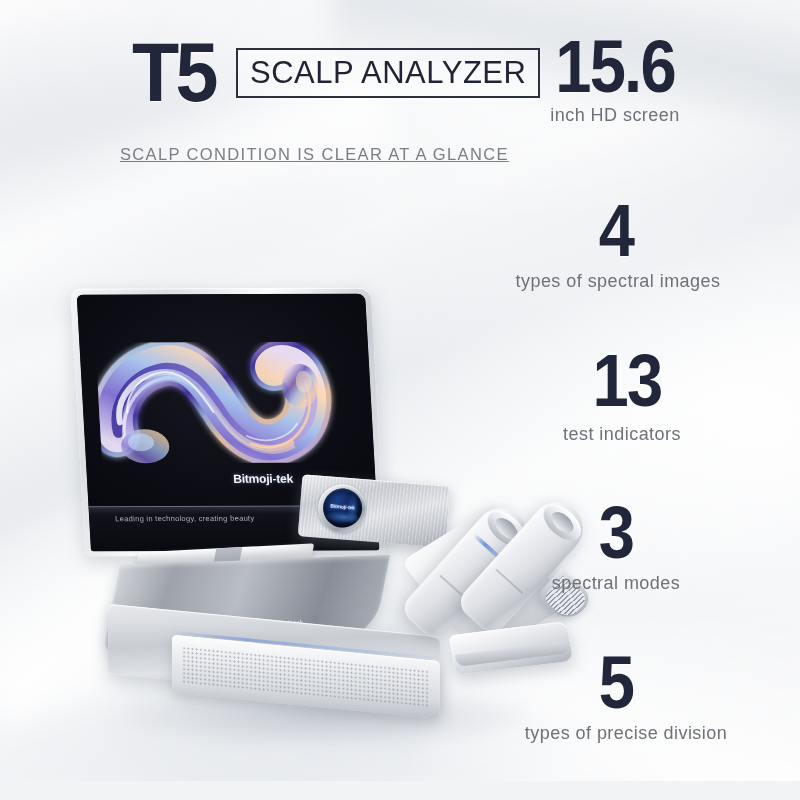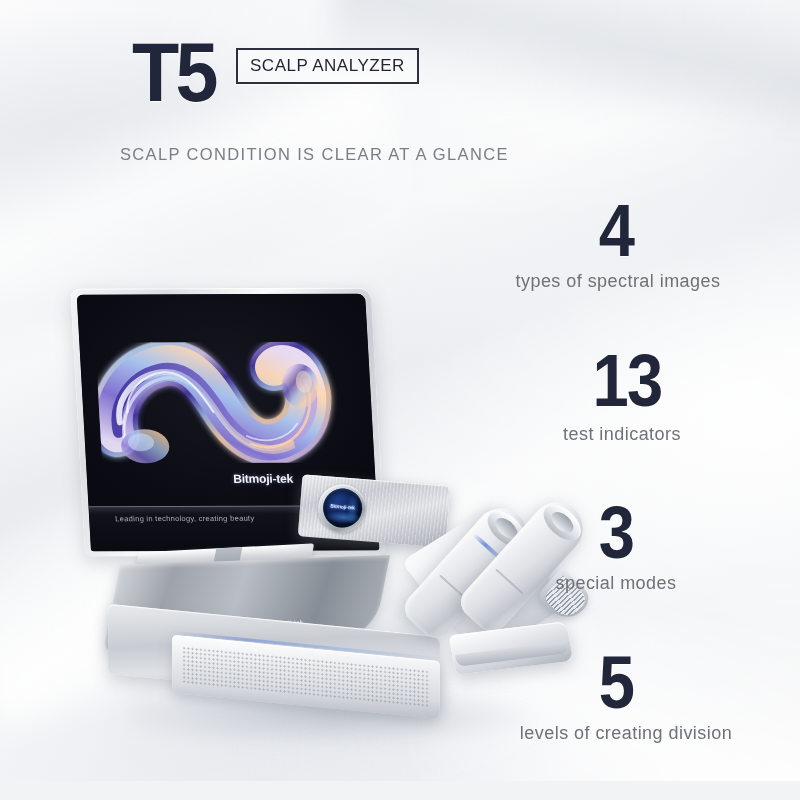--- a/index.html
+++ b/index.html
@@ -85,34 +85,35 @@
   }
   #product-type-box {
     margin-left: 14px;
     margin-top: 12px;
     border: 2px solid #2b2f40;
     padding: 7px 12px 8px 12px;
     background: rgba(255,255,255,0.42);
     box-shadow: 0 1px 2px rgba(255,255,255,0.8);
   }
   #product-type-label {
-    font-size: 17px;
+    font-size: 31px;
     font-weight: normal;
     letter-spacing: 0.5px;
     color: #1f2333;
     white-space: nowrap;
     line-height: 1;
   }
   #tagline {
     position: absolute;
     left: 120px; top: 145px;
     font-size: 16.5px;
     letter-spacing: 1.35px;
     color: #7b7d85;
     white-space: nowrap;
+    text-decoration: underline;
   }
 
   
   #stats { position: absolute; right: 0; top: 0; width: 340px; height: 800px; }
 
   .stat { position: absolute; width: 340px; }
   .stat-number {
     font-family: "Liberation Sans", sans-serif;
     font-weight: bold;
     color: #22263a;
@@ -568,36 +569,40 @@
     </div>
     <div id="probe-head">
       <div id="probe-head-ridges"></div>
     </div>
     <div id="probe-base-tray"></div>
     <div id="probe-base-tray-lip"></div>
   </div>
 
   <div id="stats">
 
+    <div class="stat" id="stat-0">
+      <div class="stat-number">15.6</div>
+      <div class="stat-label">inch HD screen</div>
+    </div>
 
     <div class="stat" id="stat-1">
       <div class="stat-number">4</div>
       <div class="stat-label">types of spectral images</div>
     </div>
 
     <div class="stat" id="stat-2">
       <div class="stat-number">13</div>
       <div class="stat-label">test indicators</div>
     </div>
 
     <div class="stat" id="stat-3">
       <div class="stat-number">3</div>
-      <div class="stat-label">special modes</div>
+      <div class="stat-label">spectral modes</div>
     </div>
 
     <div class="stat" id="stat-4">
       <div class="stat-number">5</div>
-      <div class="stat-label">levels of creating division</div>
+      <div class="stat-label">types of precise division</div>
     </div>
 
   </div>
 
 </div>
 
 </body></html>

